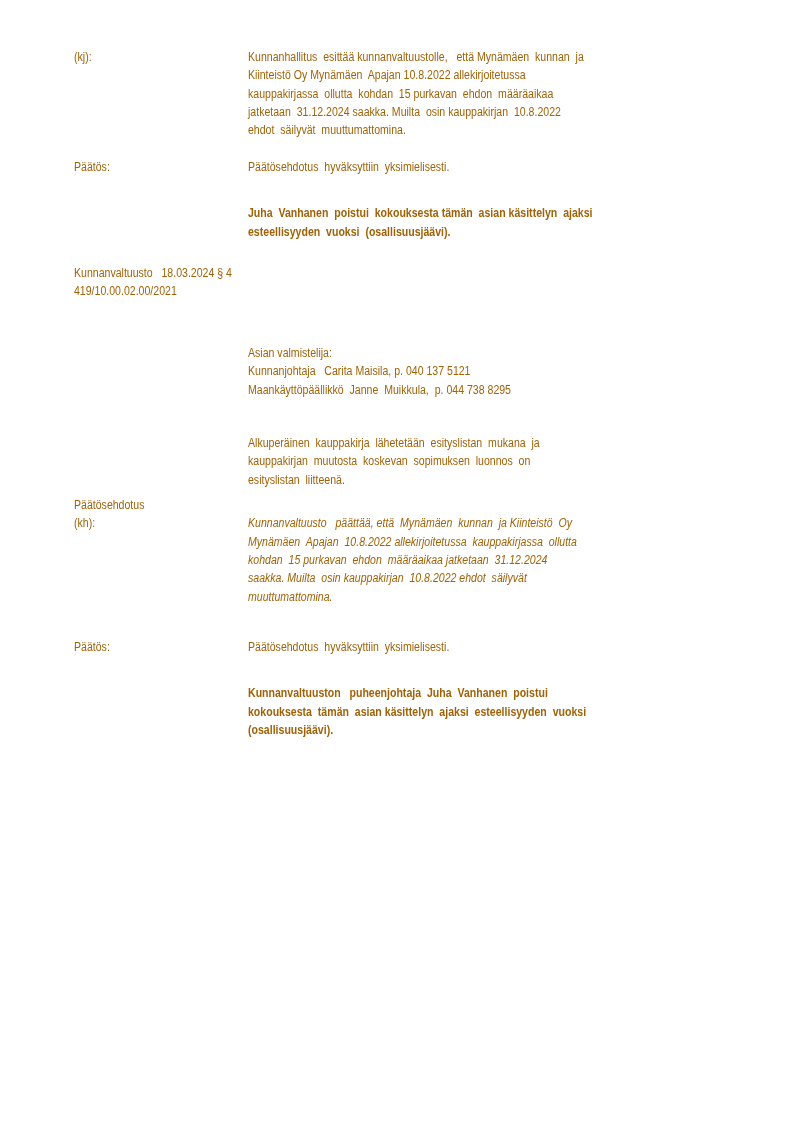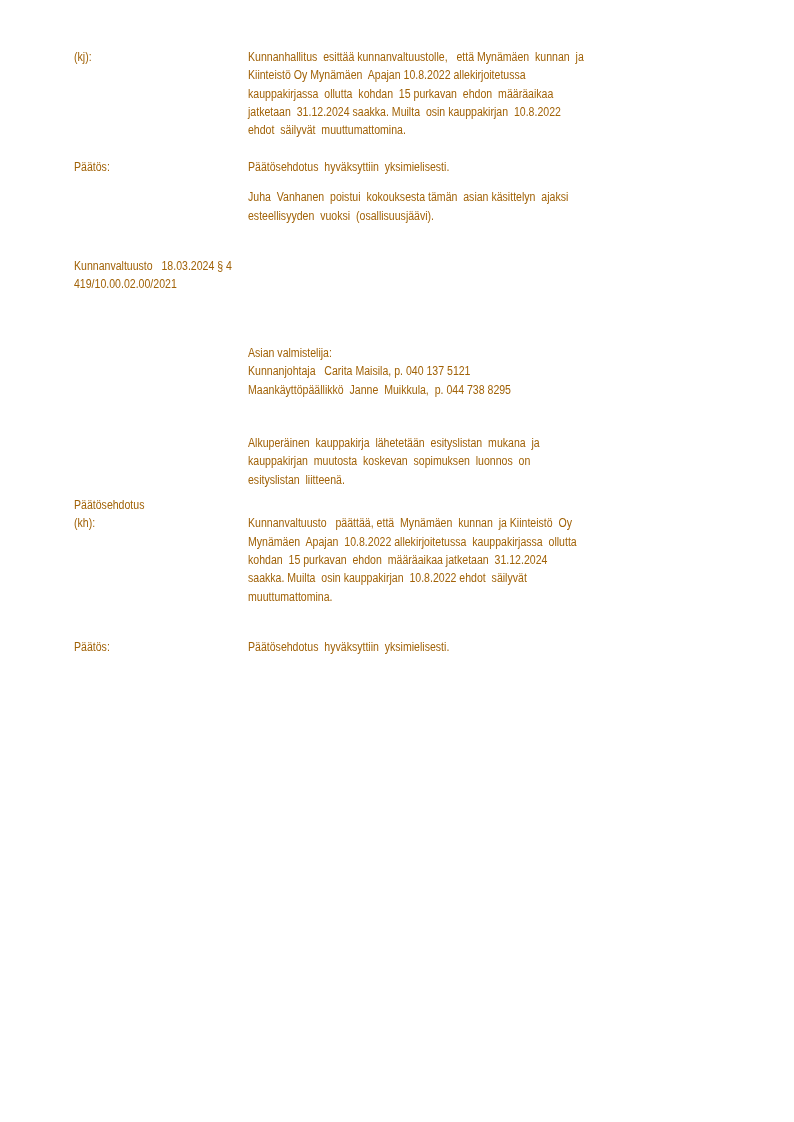--- a/index.html
+++ b/index.html
@@ -17,29 +17,29 @@
   .label-col { width: 174px; flex: none; }
   .body-col  { width: 540px; flex: none; }
   .row.full-width .body-col  { width: 700px; }
   .line {
     white-space: pre;
     line-height: 18.33px;
     height: 18.33px;
     transform: scaleX(0.88);
     transform-origin: 0 50%;
   }
-  .para + .para { margin-top: 12px; }
+  .para + .para { margin-top: 28px; font-weight: bold; }
   .sec0 { top: 48px; }
   .sec1 { top: 158px; }
-  .sec2 { top: 257px; }
+  .sec2 { top: 264px; }
   .sec3 { top: 344px; }
   .sec4 { top: 434px; justify-content: flex-end; }
   .sec5 { top: 496px; }
   .sec6 { top: 638px; }
-  .sec5 .body-col { padding-top: 18.33px; }
+  .sec5 .body-col { padding-top: 18.33px; font-style: italic; }
 </style>
 </head>
 <body>
 
 <div class="page">
 
   <div class="row sec0">
     <div class="label-col">
         <div class="line">(kj):</div>
       </div>
@@ -118,16 +118,21 @@
   </div>
 
   <div class="row sec6">
     <div class="label-col">
         <div class="line">Päätös:</div>
       </div>
     <div class="body-col">
         <div class="para">
           <div class="line">Päätösehdotus  hyväksyttiin  yksimielisesti.</div>
         </div>
+        <div class="para">
+          <div class="line">Kunnanvaltuuston   puheenjohtaja  Juha  Vanhanen  poistui</div>
+          <div class="line">kokouksesta  tämän  asian käsittelyn  ajaksi  esteellisyyden  vuoksi</div>
+          <div class="line">(osallisuusjäävi).</div>
+        </div>
       </div>
   </div>
 
 </div>
 
 </body></html>

